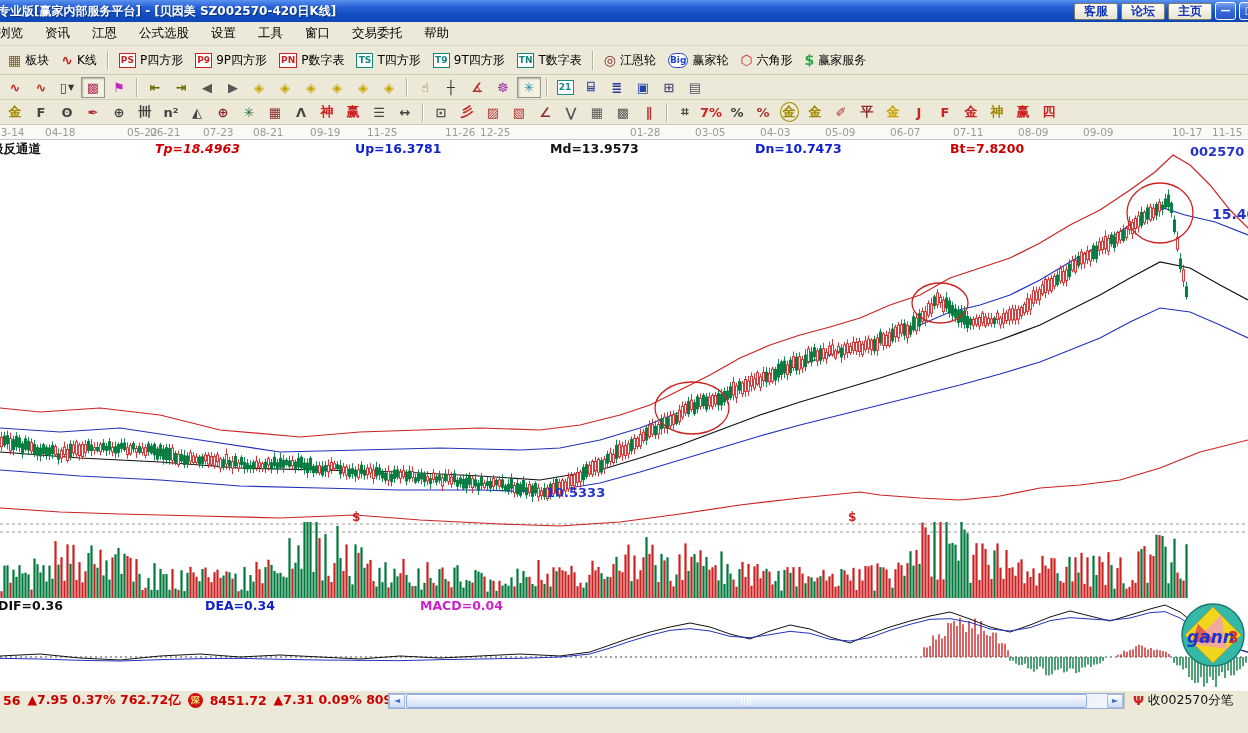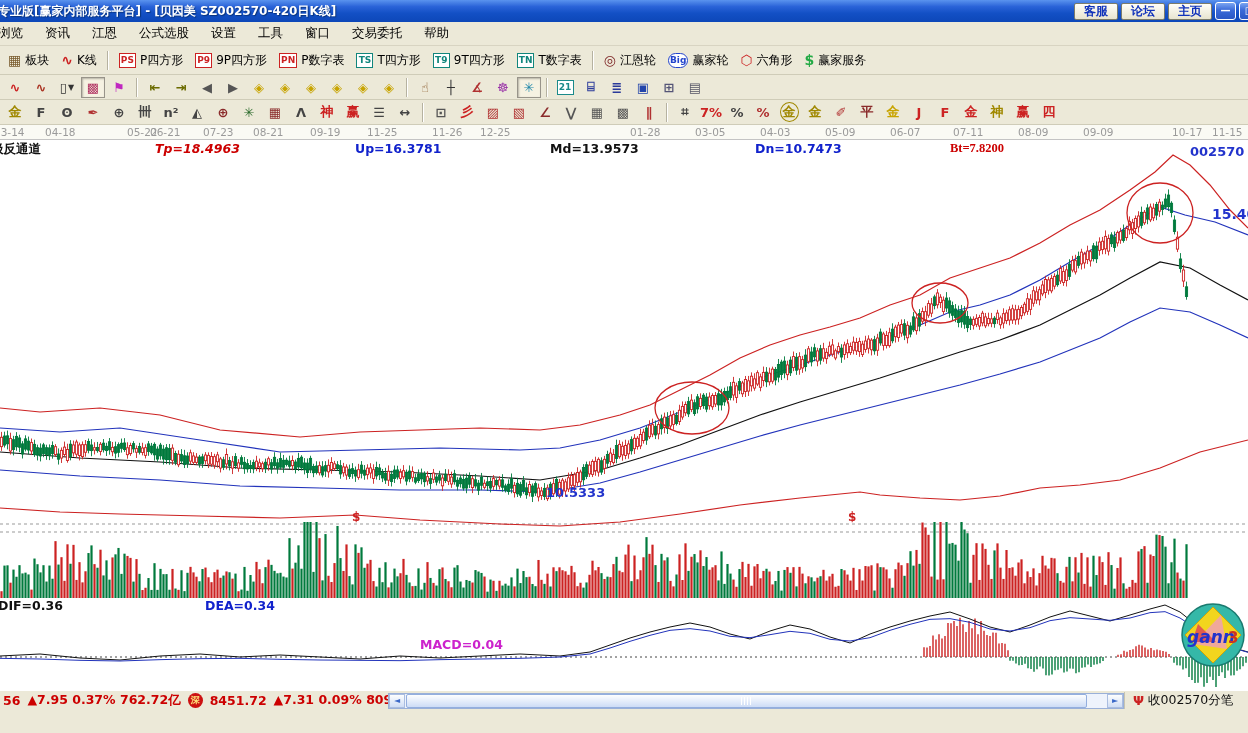--- a/index.html
+++ b/index.html
@@ -343,21 +343,21 @@
 
   <div class="dateaxis" id="dateaxis">
       <span style="left: -6px;">03-14</span>
       <span style="left: 45px;">04-18</span>
       <span style="left: 95px; margin-left: 32px;">05-22</span>
       <span style="left: 150px;">06-21</span>
       <span style="left: 203px;">07-23</span>
       <span style="left: 253px;">08-21</span>
       <span style="left: 310px;">09-19</span>
       <span style="left: 367px;">11-25</span>
-      <span style="left: 432px;">11-26</span>
+      <span style="left: 445px;">11-26</span>
       <span style="left: 480px;">12-25</span>
       <span style="left: 630px;">01-28</span>
       <span style="left: 695px;">03-05</span>
       <span style="left: 760px;">04-03</span>
       <span style="left: 825px;">05-09</span>
       <span style="left: 890px;">06-07</span>
       <span style="left: 953px;">07-11</span>
       <span style="left: 1018px;">08-09</span>
       <span style="left: 1083px;">09-09</span>
       <span style="left: 1148px; margin-left: 24px;">10-17</span>
@@ -1676,26 +1676,26 @@
         <text x="1190" y="16" fill="#2233cc" font-size="13" font-weight="bold" font-family="DejaVu Sans, sans-serif">002570 贝</text>
         <text x="1212" y="79" fill="#2233cc" font-size="14" font-weight="bold" font-family="DejaVu Sans, sans-serif">15.4000</text>
         <text x="546" y="357" fill="#2233cc" font-size="13" font-weight="bold" font-family="DejaVu Sans, sans-serif">10.5333</text>
       </svg>
     <div class="ind-row" id="indrow">
         <span style="left: -9px; color: rgb(17, 17, 17);">极反通道</span>
         <span style="left: 155px; color: rgb(204, 0, 0); font-style: italic;">Tp=18.4963</span>
         <span style="left: 355px; color: rgb(17, 34, 204);">Up=16.3781</span>
         <span style="left: 550px; color: rgb(17, 17, 17);">Md=13.9573</span>
         <span style="left: 755px; color: rgb(17, 34, 204);">Dn=10.7473</span>
-        <span style="left: 950px; color: rgb(204, 0, 0); font-family: Liberation Serif, serif;">Bt=7.8200</span>
+        <span style="left: 950px; color: rgb(204, 0, 0);">Bt=7.8200</span>
       </div>
     <div class="macd-row" id="macdrow">
         <span style="left: -2px; color: rgb(17, 17, 17);">DIF=0.36</span>
         <span style="left: 205px; color: rgb(17, 34, 204);">DEA=0.34</span>
-        <span style="left: 420px; color: rgb(204, 34, 204); margin-top: 39px;">MACD=0.04</span>
+        <span style="left: 420px; color: rgb(204, 34, 204);">MACD=0.04</span>
       </div>
     <div class="gann-logo">
       <svg viewBox="0 0 66 66" width="66" height="66">
         <circle cx="33" cy="33" r="31" fill="#35b8a8" stroke="#1a7a6f" stroke-width="1.5"></circle>
         <polygon points="33,5 61,33 33,61 5,33" fill="#f2d51e" stroke="#caa50a" stroke-width="1"></polygon>
         <polygon points="13,42 41,13 47,47" fill="#f0a0b0" opacity="0.85"></polygon>
         <polygon points="18,22 36,40 12,40" fill="#e05050" opacity="0.9"></polygon>
         <text x="7" y="41" font-style="italic" font-weight="bold" font-size="17" fill="#2233cc">gann</text>
         <text x="48" y="41" font-weight="bold" font-size="15" fill="#cc3322">3</text>
       </svg>

